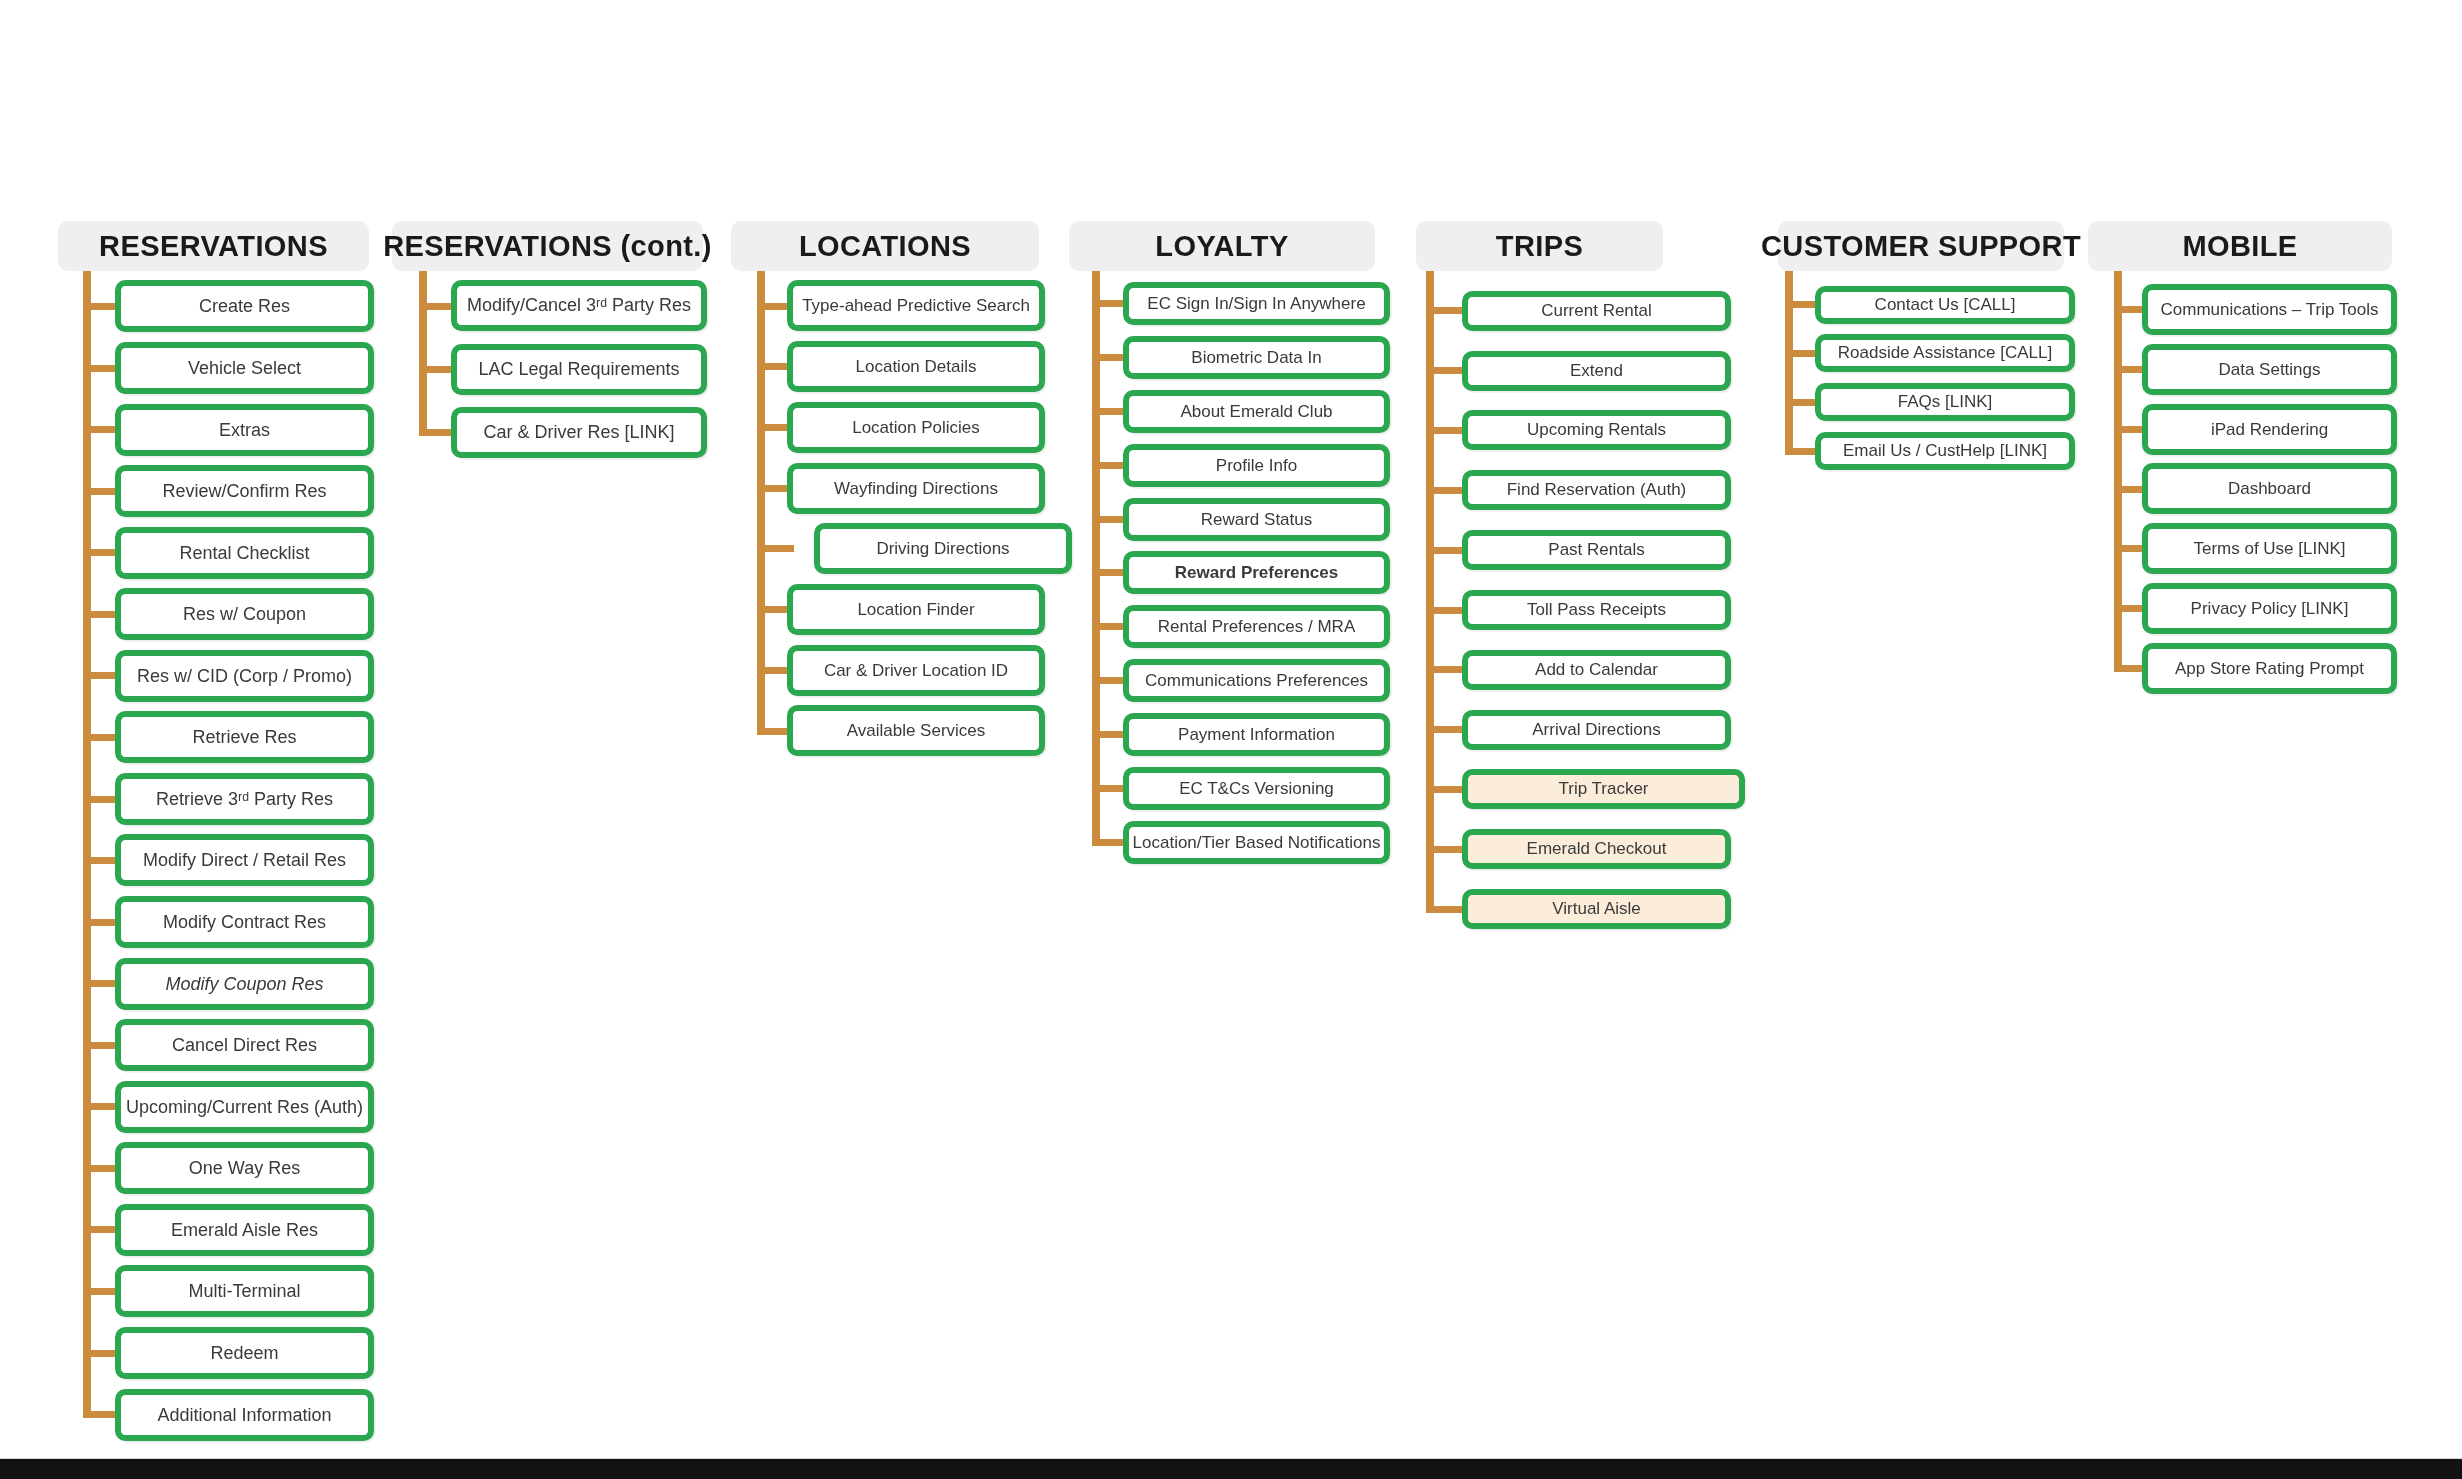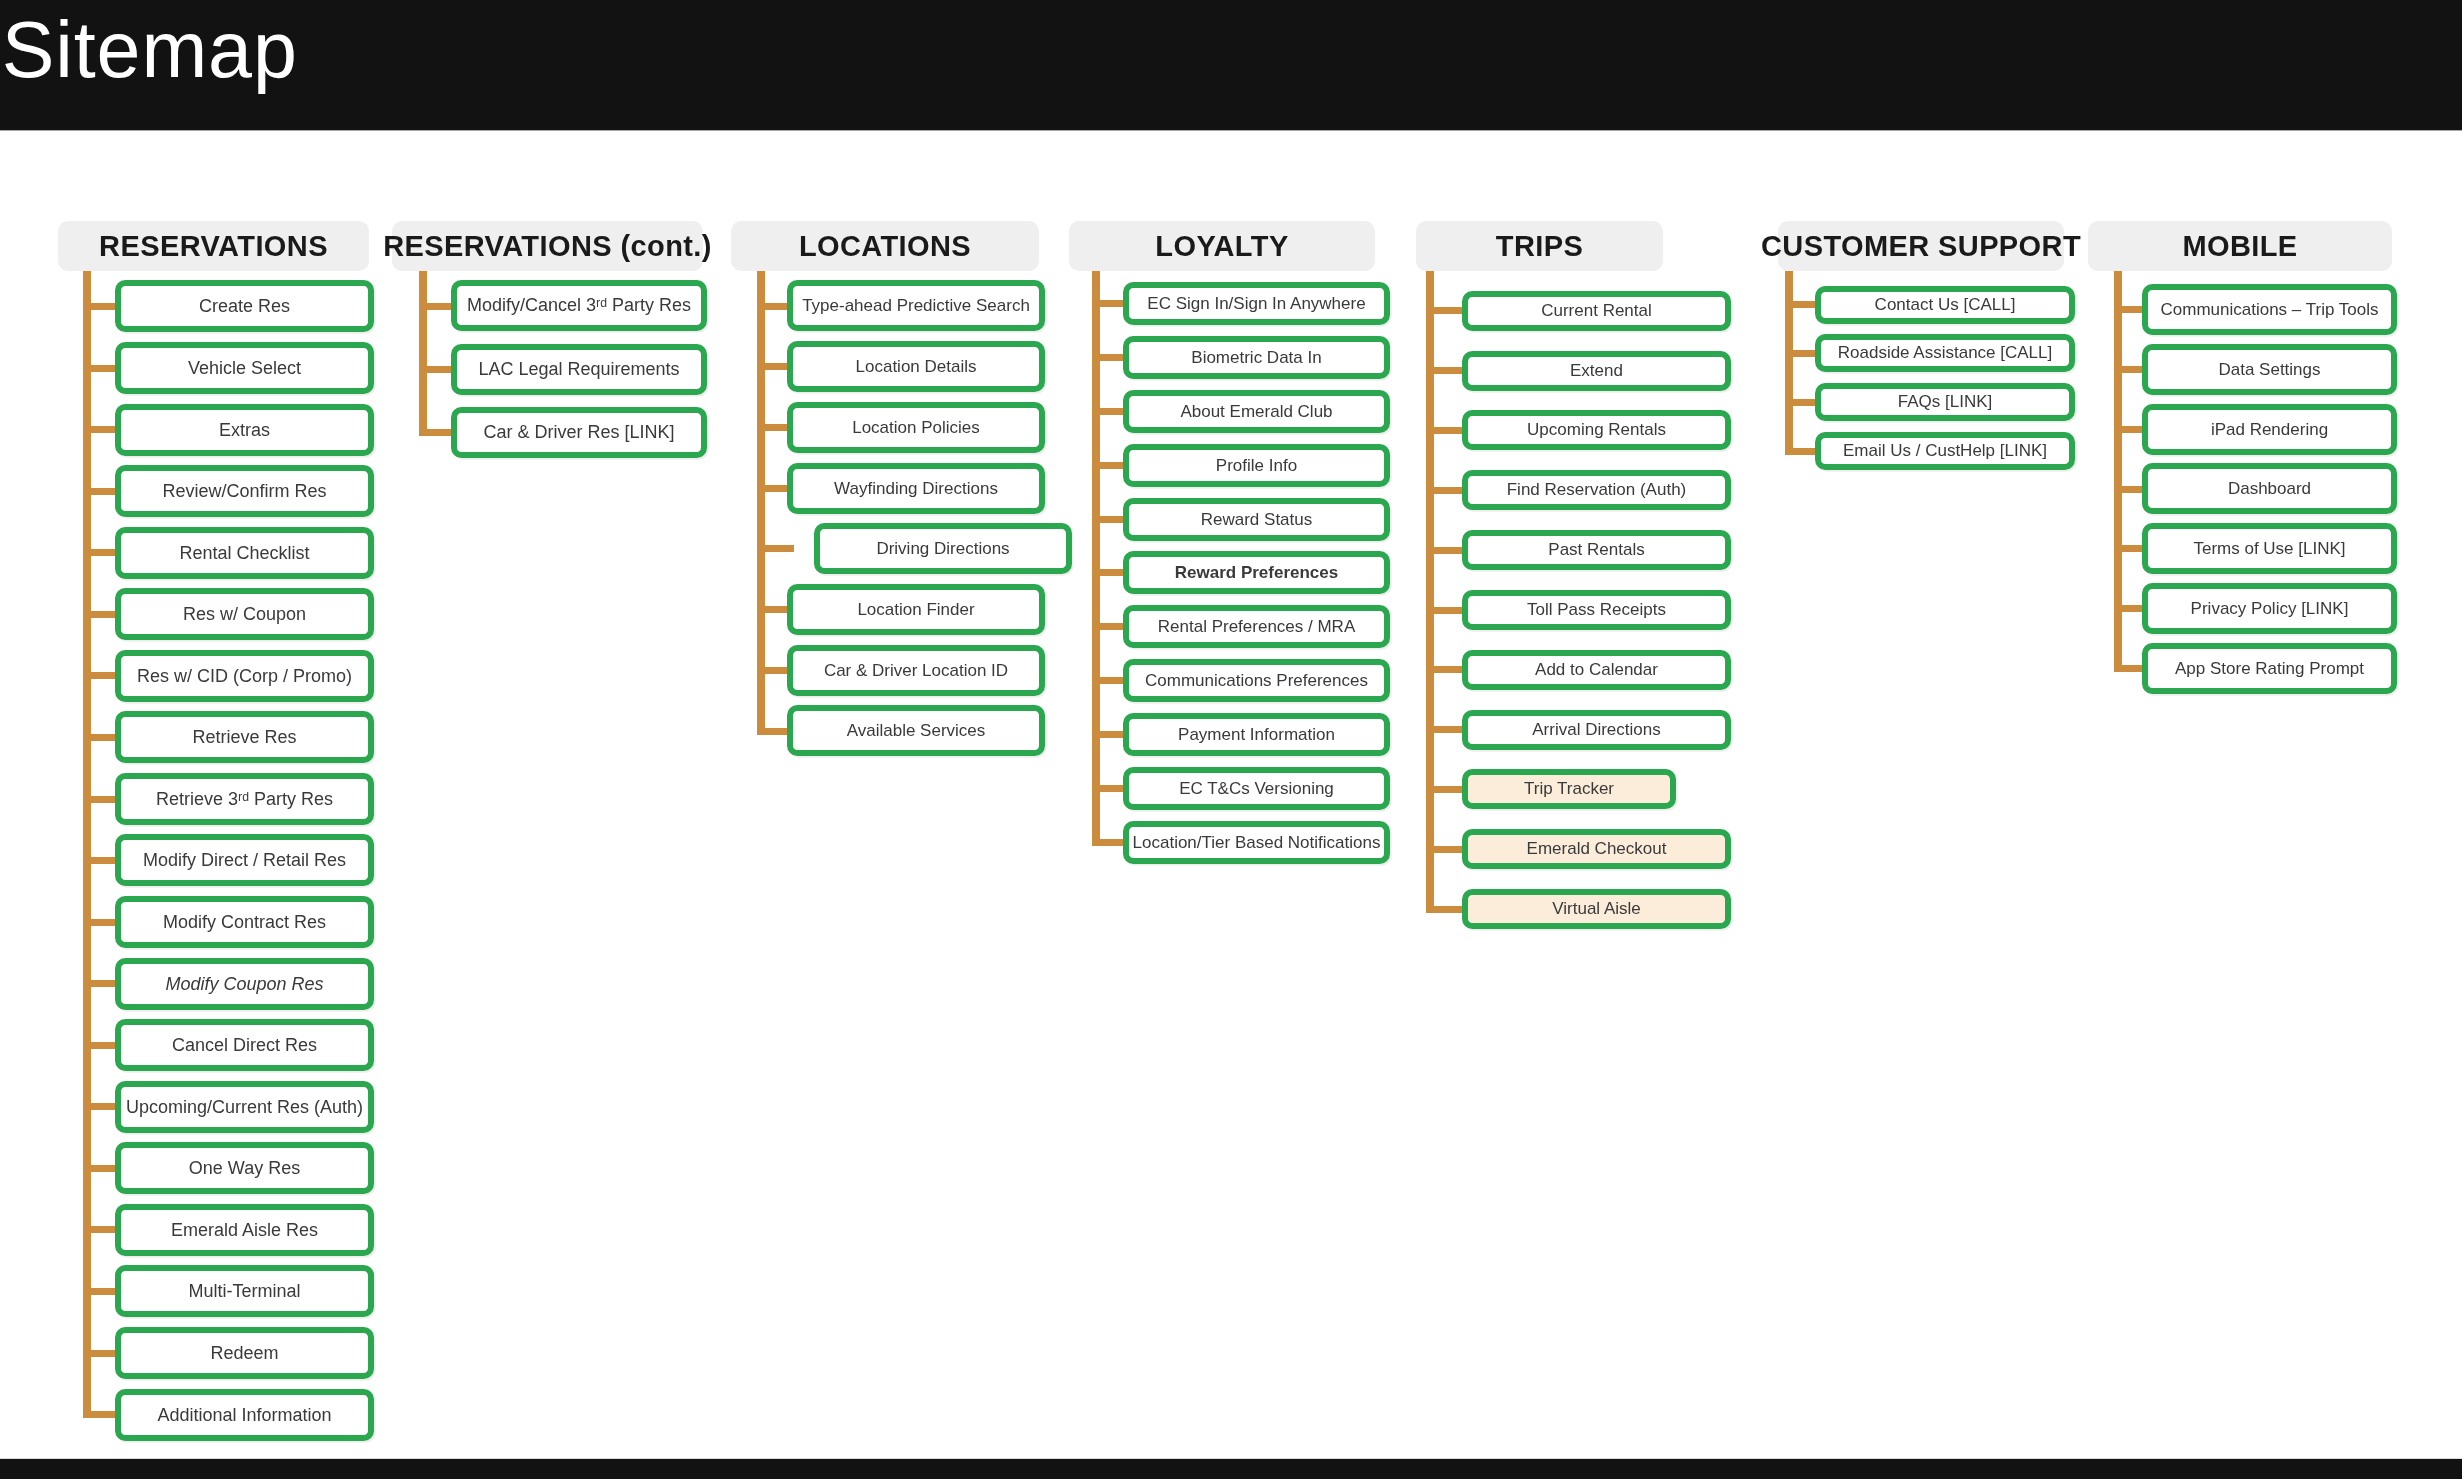--- a/index.html
+++ b/index.html
@@ -36,23 +36,20 @@
     display:flex; align-items:center; justify-content:center;
     color:#3a3a3a; text-align:center; white-space:nowrap;
     box-shadow:1.7px 1.7px 0 rgba(0,0,0,0.07);
   }
   .node-box.highlight { background:#fcedda; }
 </style>
 </head>
 <body>
 
 <div id="canvas">
-  <div class="bar-top">
-    <div class="page-title">Sitemap</div>
-  </div>
   <div id="columns">
       <div class="col-header" style="left: 58px; width: 311px;">RESERVATIONS</div>
       <div class="trunk" style="left: 83px; height: 1147px;"></div>
       <div class="stub" style="left: 83px; top: 303px; width: 39px;"></div>
       <div class="node-box" style="left: 115px; top: 280px; width: 259px; height: 52px; font-size: 18px;">Create Res</div>
       <div class="stub" style="left: 83px; top: 365px; width: 39px;"></div>
       <div class="node-box" style="left: 115px; top: 342px; width: 259px; height: 52px; font-size: 18px;">Vehicle Select</div>
       <div class="stub" style="left: 83px; top: 426px; width: 39px;"></div>
       <div class="node-box" style="left: 115px; top: 404px; width: 259px; height: 52px; font-size: 18px;">Extras</div>
       <div class="stub" style="left: 83px; top: 488px; width: 39px;"></div>
@@ -149,21 +146,21 @@
       <div class="node-box" style="left: 1462px; top: 470px; width: 269px; height: 40px; font-size: 17px;">Find Reservation (Auth)</div>
       <div class="stub" style="left: 1426px; top: 547px; width: 43px;"></div>
       <div class="node-box" style="left: 1462px; top: 530px; width: 269px; height: 40px; font-size: 17px;">Past Rentals</div>
       <div class="stub" style="left: 1426px; top: 607px; width: 43px;"></div>
       <div class="node-box" style="left: 1462px; top: 590px; width: 269px; height: 40px; font-size: 17px;">Toll Pass Receipts</div>
       <div class="stub" style="left: 1426px; top: 666px; width: 43px;"></div>
       <div class="node-box" style="left: 1462px; top: 650px; width: 269px; height: 40px; font-size: 17px;">Add to Calendar</div>
       <div class="stub" style="left: 1426px; top: 726px; width: 43px;"></div>
       <div class="node-box" style="left: 1462px; top: 710px; width: 269px; height: 40px; font-size: 17px;">Arrival Directions</div>
       <div class="stub" style="left: 1426px; top: 786px; width: 43px;"></div>
-      <div class="node-box highlight" style="left: 1462px; top: 769px; width: 214px; height: 40px; font-size: 17px;">Trip Tracker</div>
+      <div class="node-box highlight" style="left: 1462px; top: 769px; width: 283px; height: 40px; font-size: 17px;">Trip Tracker</div>
       <div class="stub" style="left: 1426px; top: 846px; width: 43px;"></div>
       <div class="node-box highlight" style="left: 1462px; top: 829px; width: 269px; height: 40px; font-size: 17px;">Emerald Checkout</div>
       <div class="stub" style="left: 1426px; top: 906px; width: 43px;"></div>
       <div class="node-box highlight" style="left: 1462px; top: 889px; width: 269px; height: 40px; font-size: 17px;">Virtual Aisle</div>
       <div class="col-header" style="left: 1778px; width: 286px;">CUSTOMER SUPPORT</div>
       <div class="trunk" style="left: 1785px; height: 183px;"></div>
       <div class="stub" style="left: 1785px; top: 301px; width: 37px;"></div>
       <div class="node-box" style="left: 1815px; top: 286px; width: 260px; height: 38px; font-size: 17px;">Contact Us [CALL]</div>
       <div class="stub" style="left: 1785px; top: 350px; width: 37px;"></div>
       <div class="node-box" style="left: 1815px; top: 334px; width: 260px; height: 38px; font-size: 17px;">Roadside Assistance [CALL]</div>

